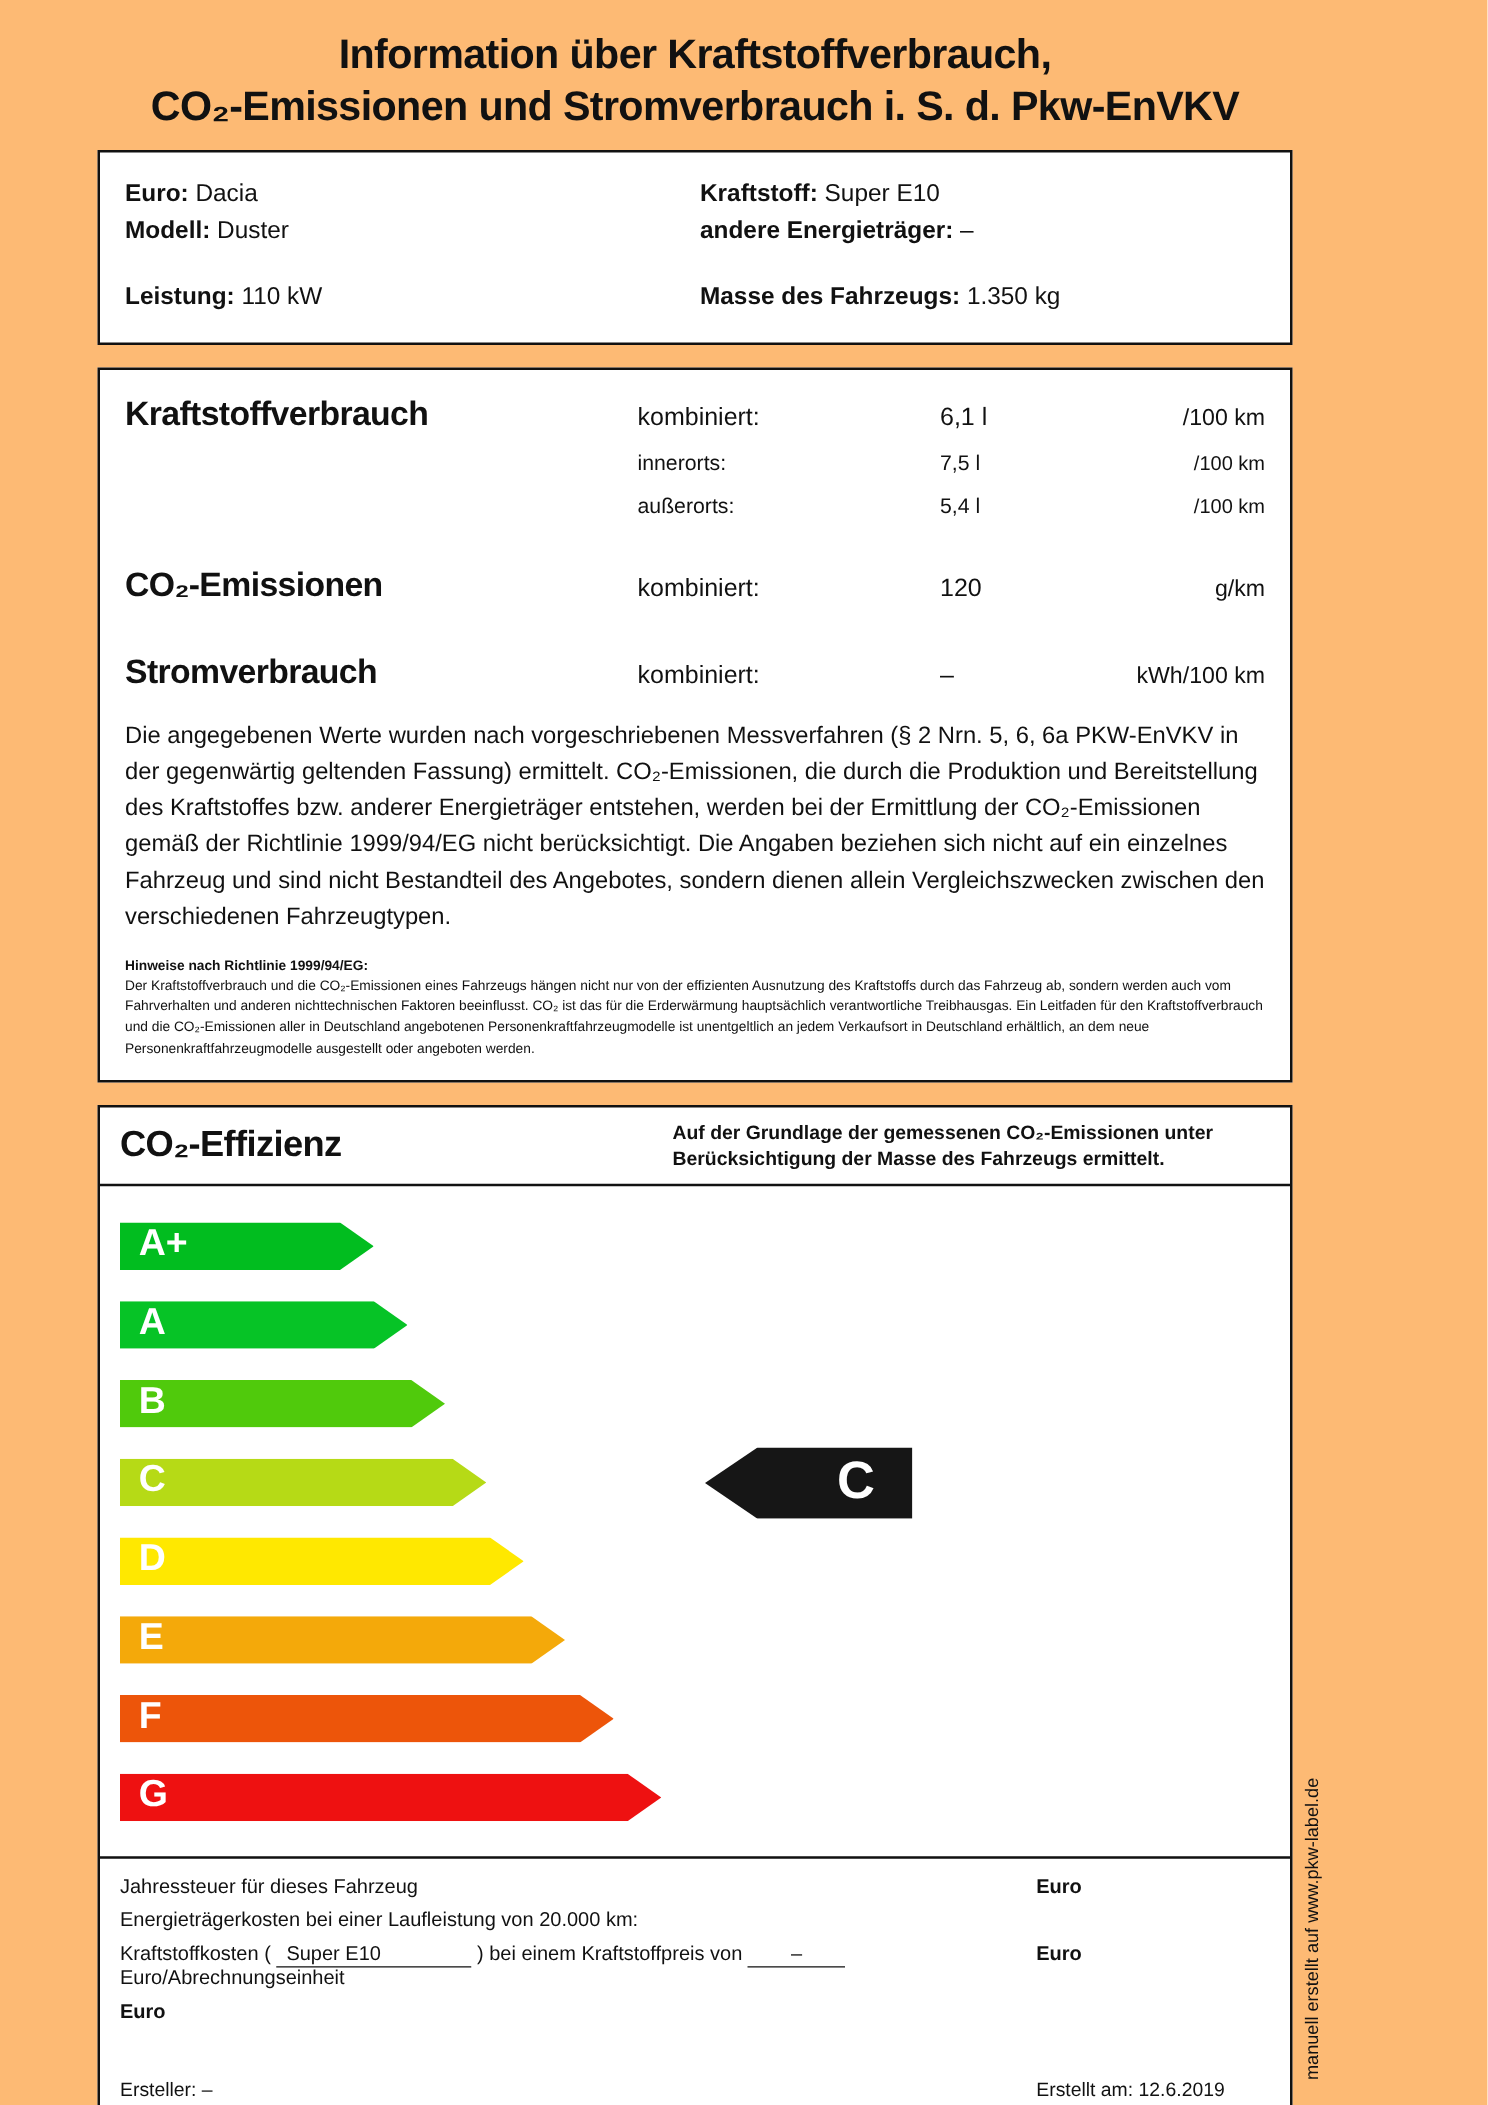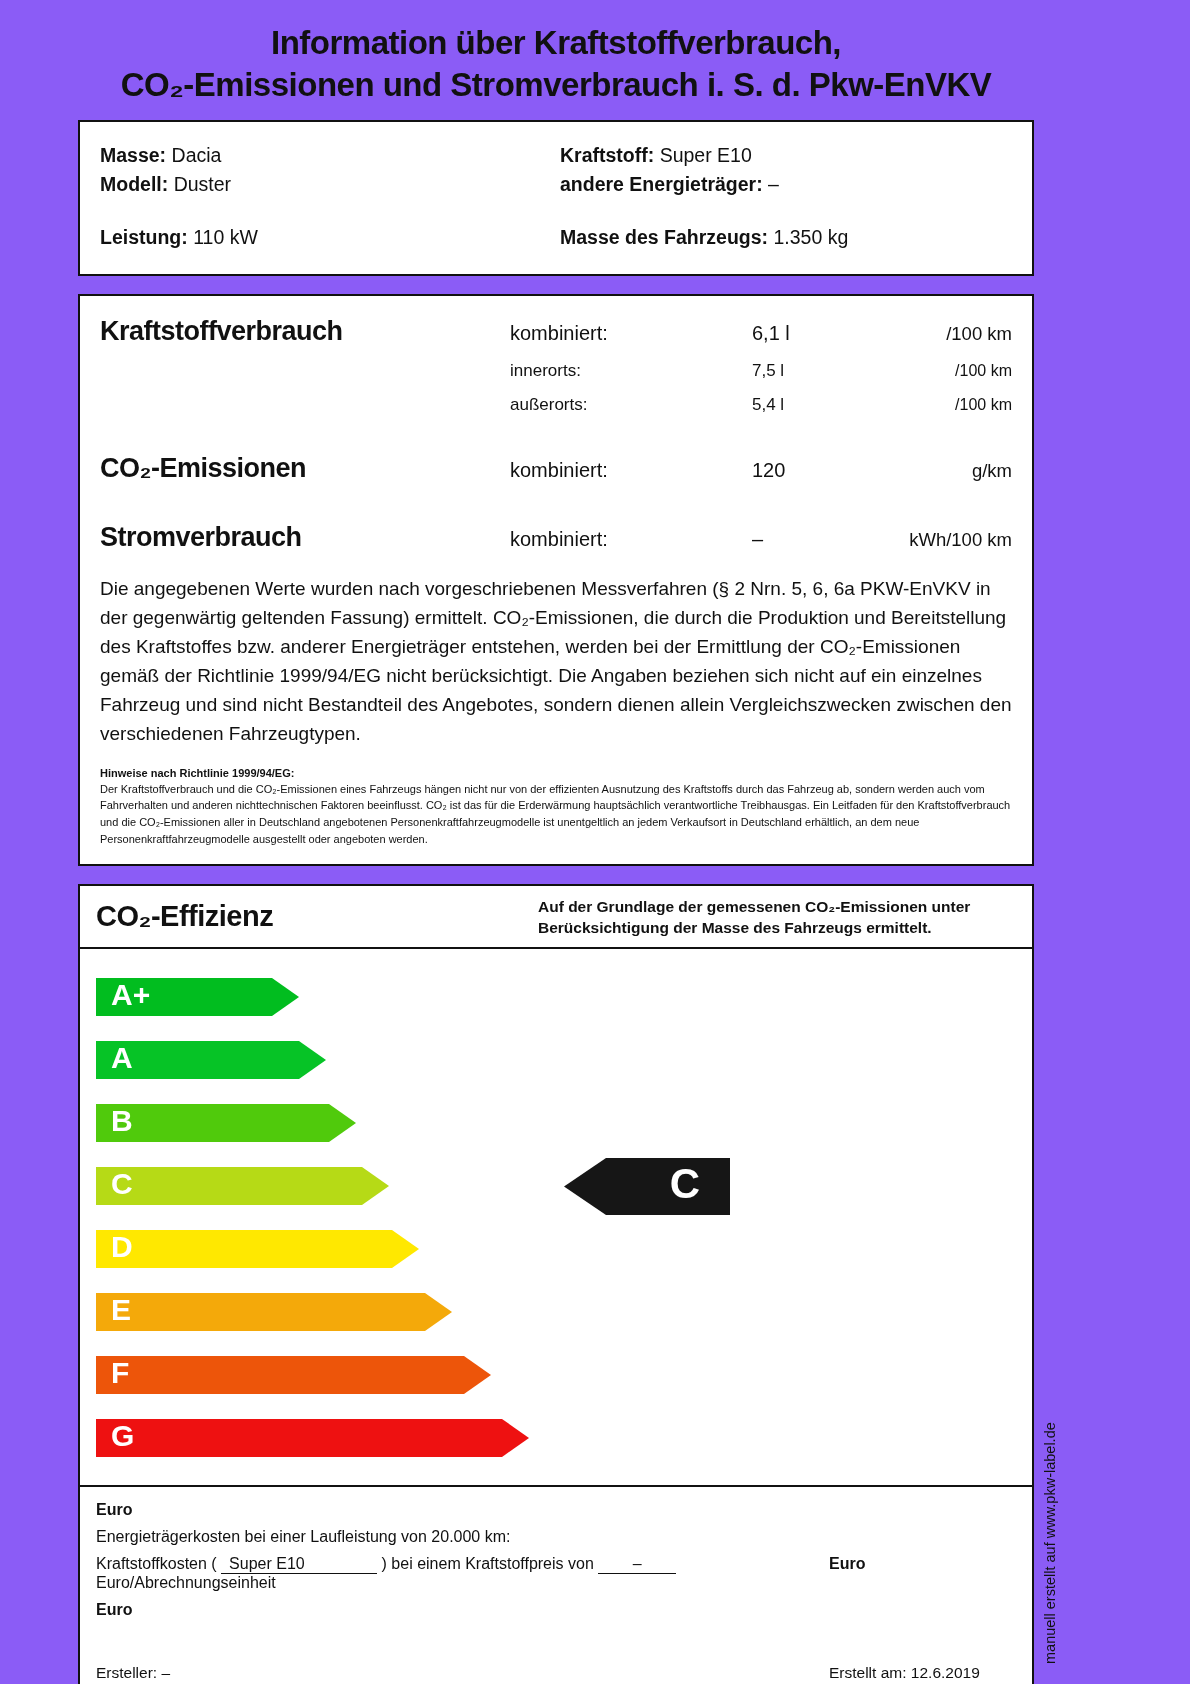--- a/index.html
+++ b/index.html
@@ -1,17 +1,17 @@
 <!DOCTYPE html>
 <html lang="de"><head>
 <meta charset="utf-8">
 <style>
   html,body{margin:0;padding:0;background:#fff;}
   body{font-family:"Liberation Sans","DejaVu Sans",sans-serif;color:#111;}
-  .page{position:relative;width:1190px;height:1684px;background:#8b5cf6;overflow:hidden;}
+  .page{position:relative;width:1190px;height:1684px;background:#fdba74;overflow:hidden;}
   .content{position:absolute;left:78px;top:0;width:956px;}
 
   
   .title{margin-top:22px;text-align:center;font-weight:bold;font-size:33px;line-height:1.28;letter-spacing:-0.5px;}
 
   
   .box{border:2.5px solid #111;background:#fff;box-sizing:border-box;}
   .box-vehicle{margin-top:14px;height:156px;padding:16px 20px 14px 20px;display:grid;grid-template-columns:460px 1fr;}
   .v-col{display:flex;flex-direction:column;}
   .v-row{font-size:19.5px;margin-top:6px;}
@@ -66,21 +66,21 @@
   <div class="content">
 
     <div class="title">
       <div>Information über Kraftstoffverbrauch,</div>
       <div>CO₂-Emissionen und Stromverbrauch i. S. d. Pkw-EnVKV</div>
     </div>
 
     <div class="box box-vehicle">
       <div class="v-col">
         <div class="v-row">
-          <span class="v-label">Masse:</span>
+          <span class="v-label">Euro:</span>
           <span class="v-value">Dacia</span>
         </div>
         <div class="v-row">
           <span class="v-label">Modell:</span>
           <span class="v-value">Duster</span>
         </div>
         <div class="v-row gap">
           <span class="v-label">Leistung:</span>
           <span class="v-value">110 kW</span>
         </div>
@@ -169,20 +169,21 @@
         <div class="class-arrow" style="width: 433px; background: rgb(238, 17, 17);">
             <span class="class-label">G</span>
           </div>
         <div class="rating-arrow" style="background: rgb(22, 22, 22);">
             <span class="rating-label">C</span>
           </div>
       </div>
 
       <div class="costs">
         <div class="cost-row">
+          <div>Jahressteuer für dieses Fahrzeug</div>
           <div class="euro">Euro</div>
         </div>
         <div class="cost-row">
           <div>Energieträgerkosten bei einer Laufleistung von 20.000 km:</div>
           <div></div>
         </div>
         <div class="cost-row">
           <div>
             <span>Kraftstoffkosten (</span>
             <span class="blank fuel-type">Super E10</span>

